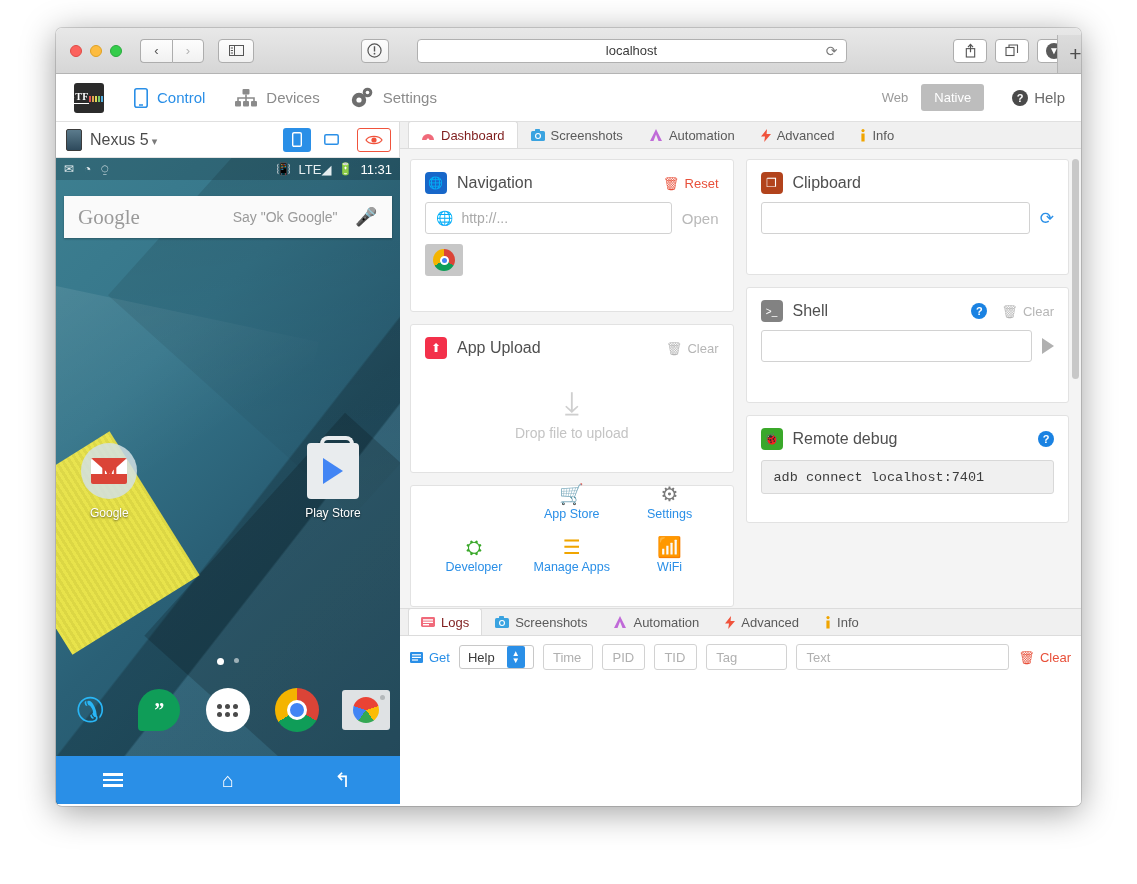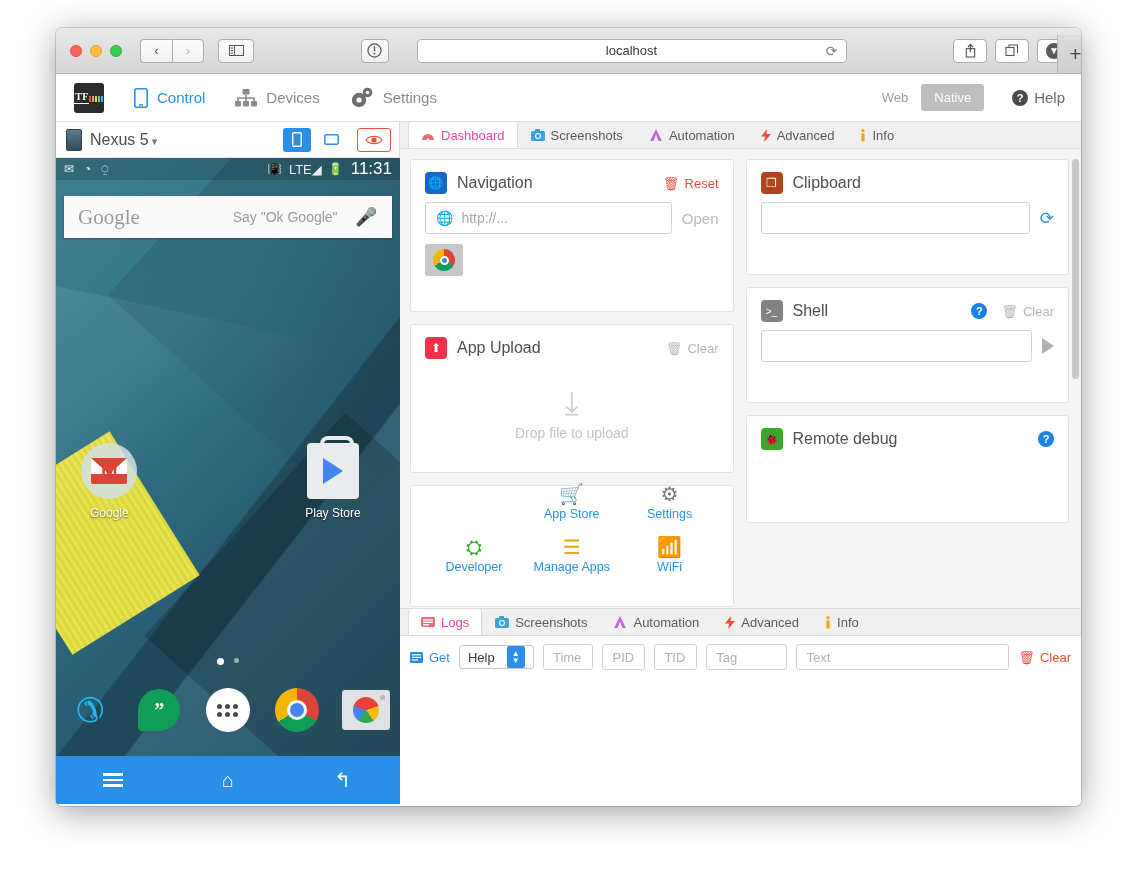--- a/index.html
+++ b/index.html
@@ -151,21 +151,21 @@
     background: rgba(0,0,0,.18);
     transform: rotate(42deg);
   }
 
   .statusbar {
     position:absolute;top:0;left:0;right:0;height:22px;
     display:flex;align-items:center;padding:0 8px;gap:10px;
     background: rgba(0,0,0,.16); color:#e6eef0; font-size:12px;
   }
   .sb-right { margin-left:auto; display:flex; align-items:center; gap:7px; }
-  .clock { font-size: 17px; color: #fff; }
+  .clock { font-size: 13px; color: #fff; }
 
   .searchbar {
     position:absolute; top: 38px; left: 8px; right: 8px; height: 42px;
     background:#fafafa; box-shadow: 0 1px 2px rgba(0,0,0,.3);
     display:flex; align-items:center; padding: 0 14px;
   }
   .g-logo { font-family:"Liberation Serif",serif; font-size:21px; color:#9a9a9a; }
   .ok-g { margin-left:auto; color:#9a9a9a; font-size:14px; }
   .mic { margin-left: 18px; color:#555; font-size: 18px; }
 
@@ -225,21 +225,21 @@
 
   .tabbar {
     height: 27px; background: #f0f0f0; border-bottom: 1px solid #dcdcdc;
     display: flex; align-items: flex-end; padding-left: 8px;
   }
   .tab {
     display:flex; align-items:center; gap:6px;
     height: 27px; padding: 0 12px; font-size: 13px; color: #5a5a5a;
     border: 1px solid transparent; border-bottom: none;
   }
-  .tab.active { background: #fff; border-color: #dcdcdc; border-radius: 3px 3px 0 0; color:#ec4899; }
+  .tab.active { background: #fff; border-color: #dcdcdc; border-radius: 3px 3px 0 0; color:#7f1d1d; }
 
   .dash { flex:1; overflow:hidden; position:relative; padding: 10px 12px 0 10px; }
   .dash-inner { display:flex; gap: 12px; height: 100%; }
   .col { flex:1; display:flex; flex-direction:column; gap: 12px; min-width:0;}
 
   .card {
     background:#fff; border:1px solid #e2e2e2; border-radius: 3px;
     padding: 12px 14px 14px 14px;
   }
   .card-head { display:flex; align-items:center; gap: 10px; margin-bottom: 6px; }
@@ -709,20 +709,23 @@
             </div>
 
             <div class="card" style="height:108px">
               <div class="card-head">
                 <span class="ci ci-bug">🐞</span>
                 <span class="card-title">Remote debug</span>
                 <span class="head-right">
                   <span class="blue-q">?</span>
                 </span>
               </div>
+              <div class="adb">
+                <span>adb connect localhost:7401</span>
+              </div>
             </div>
           </div>
         </div>
 
         <div class="scrollbar">
             <i></i>
           </div>
       </div>
 
       <div class="logs">

